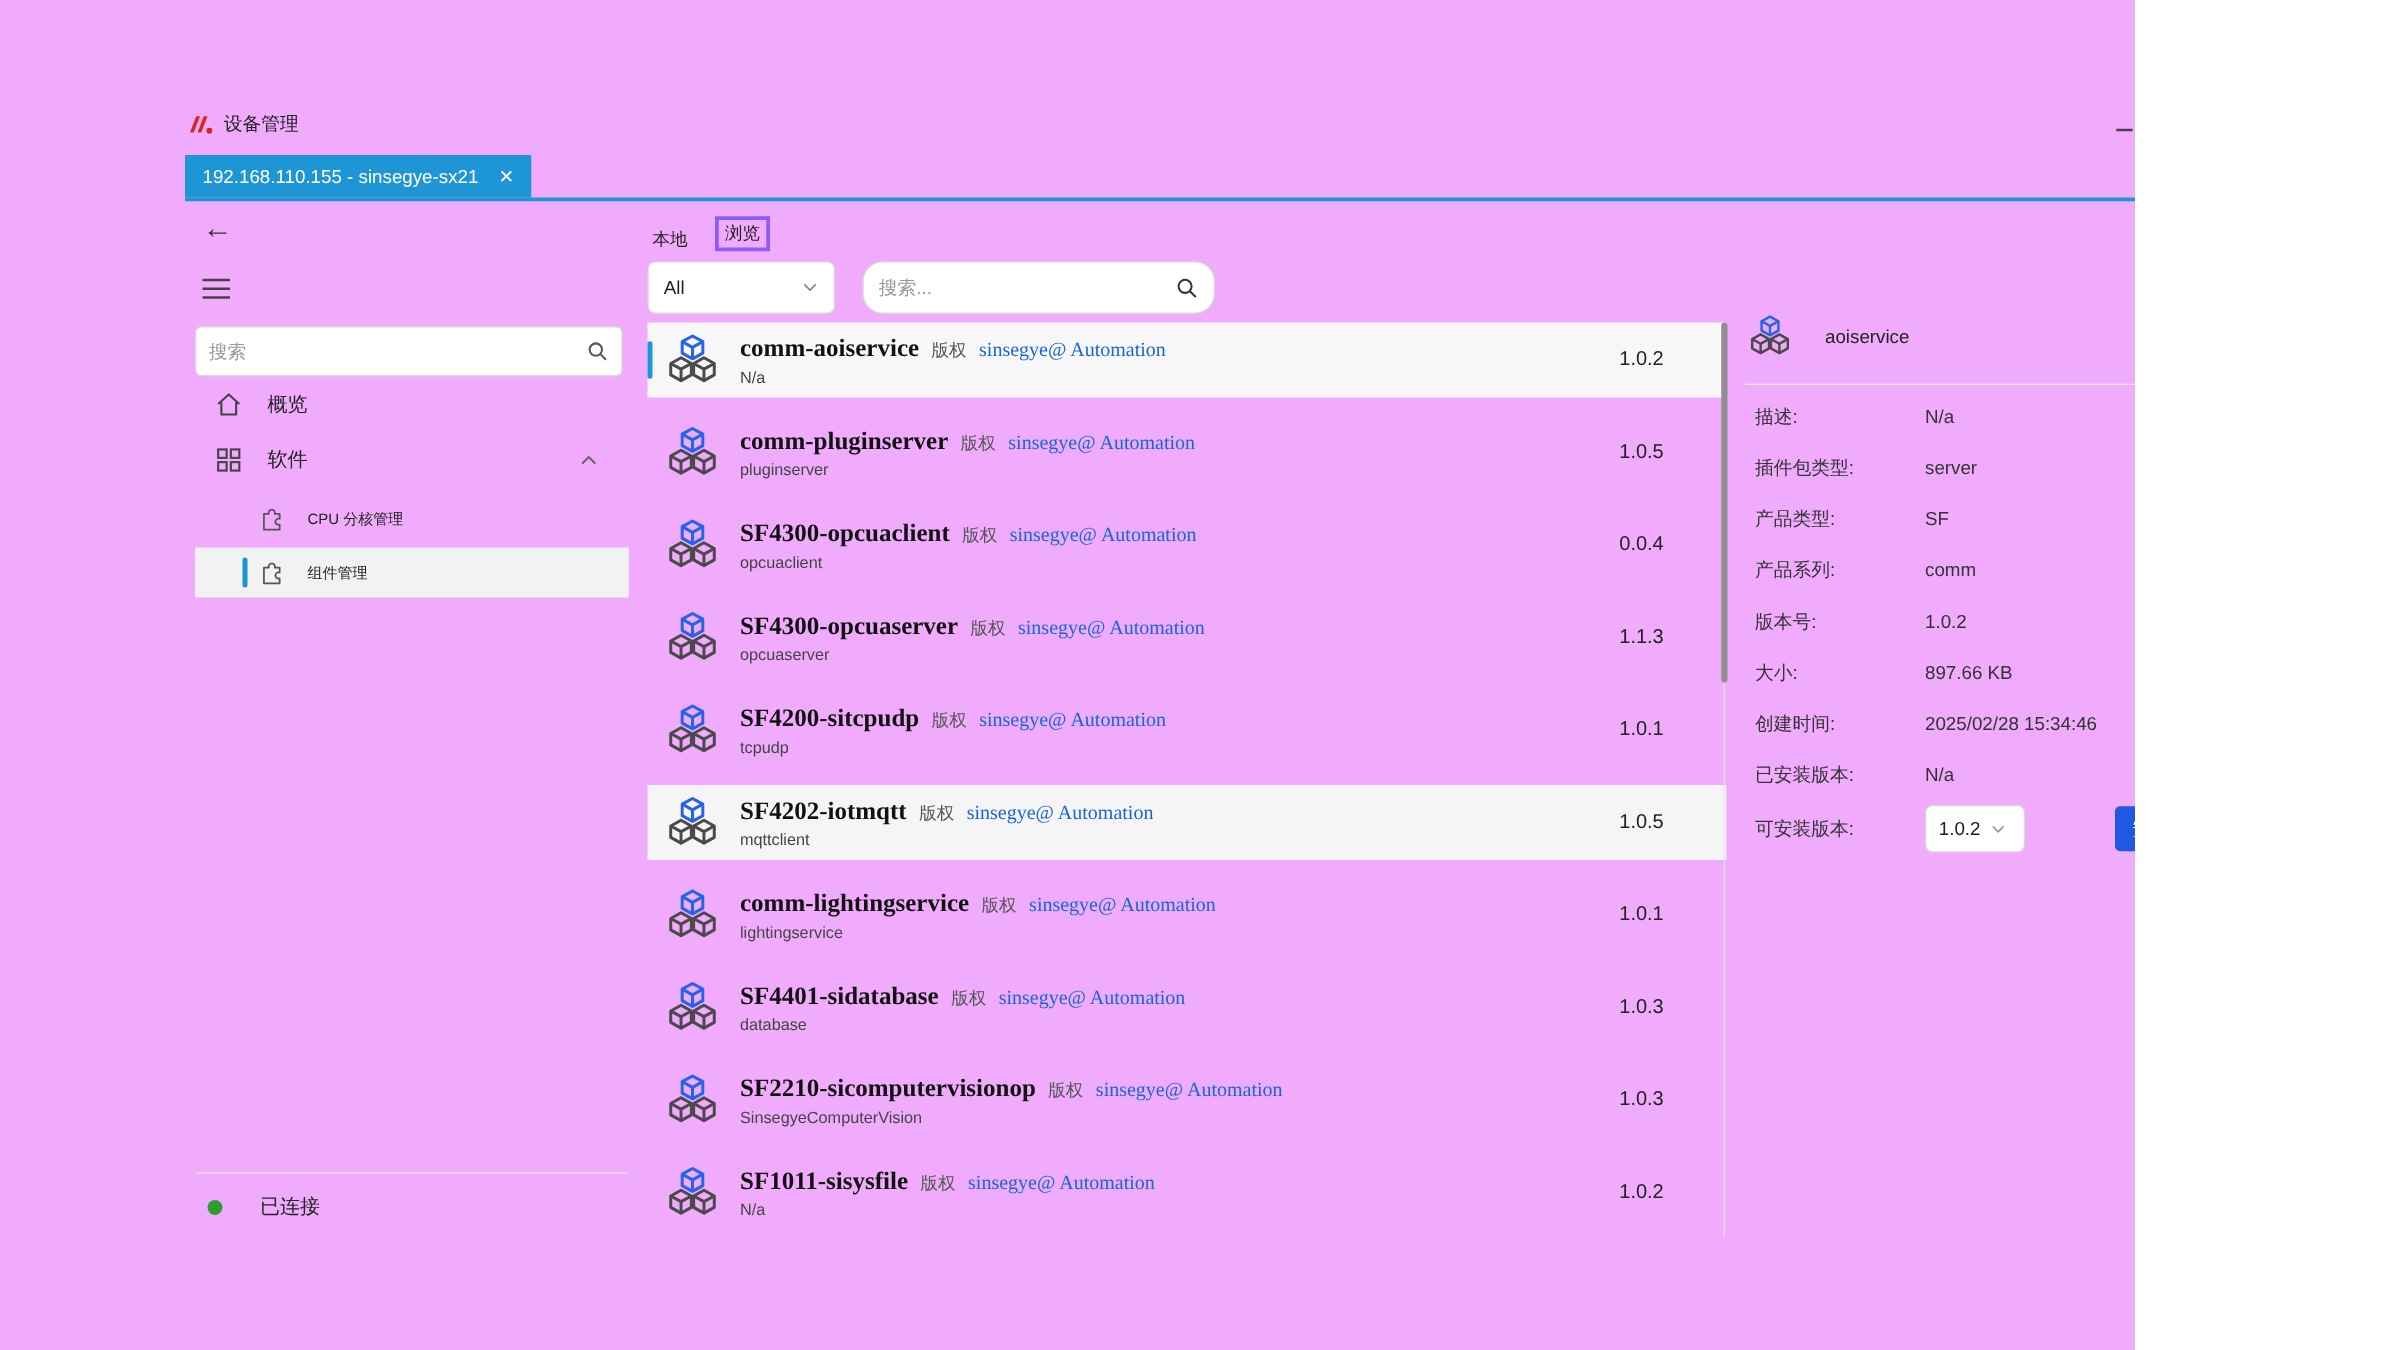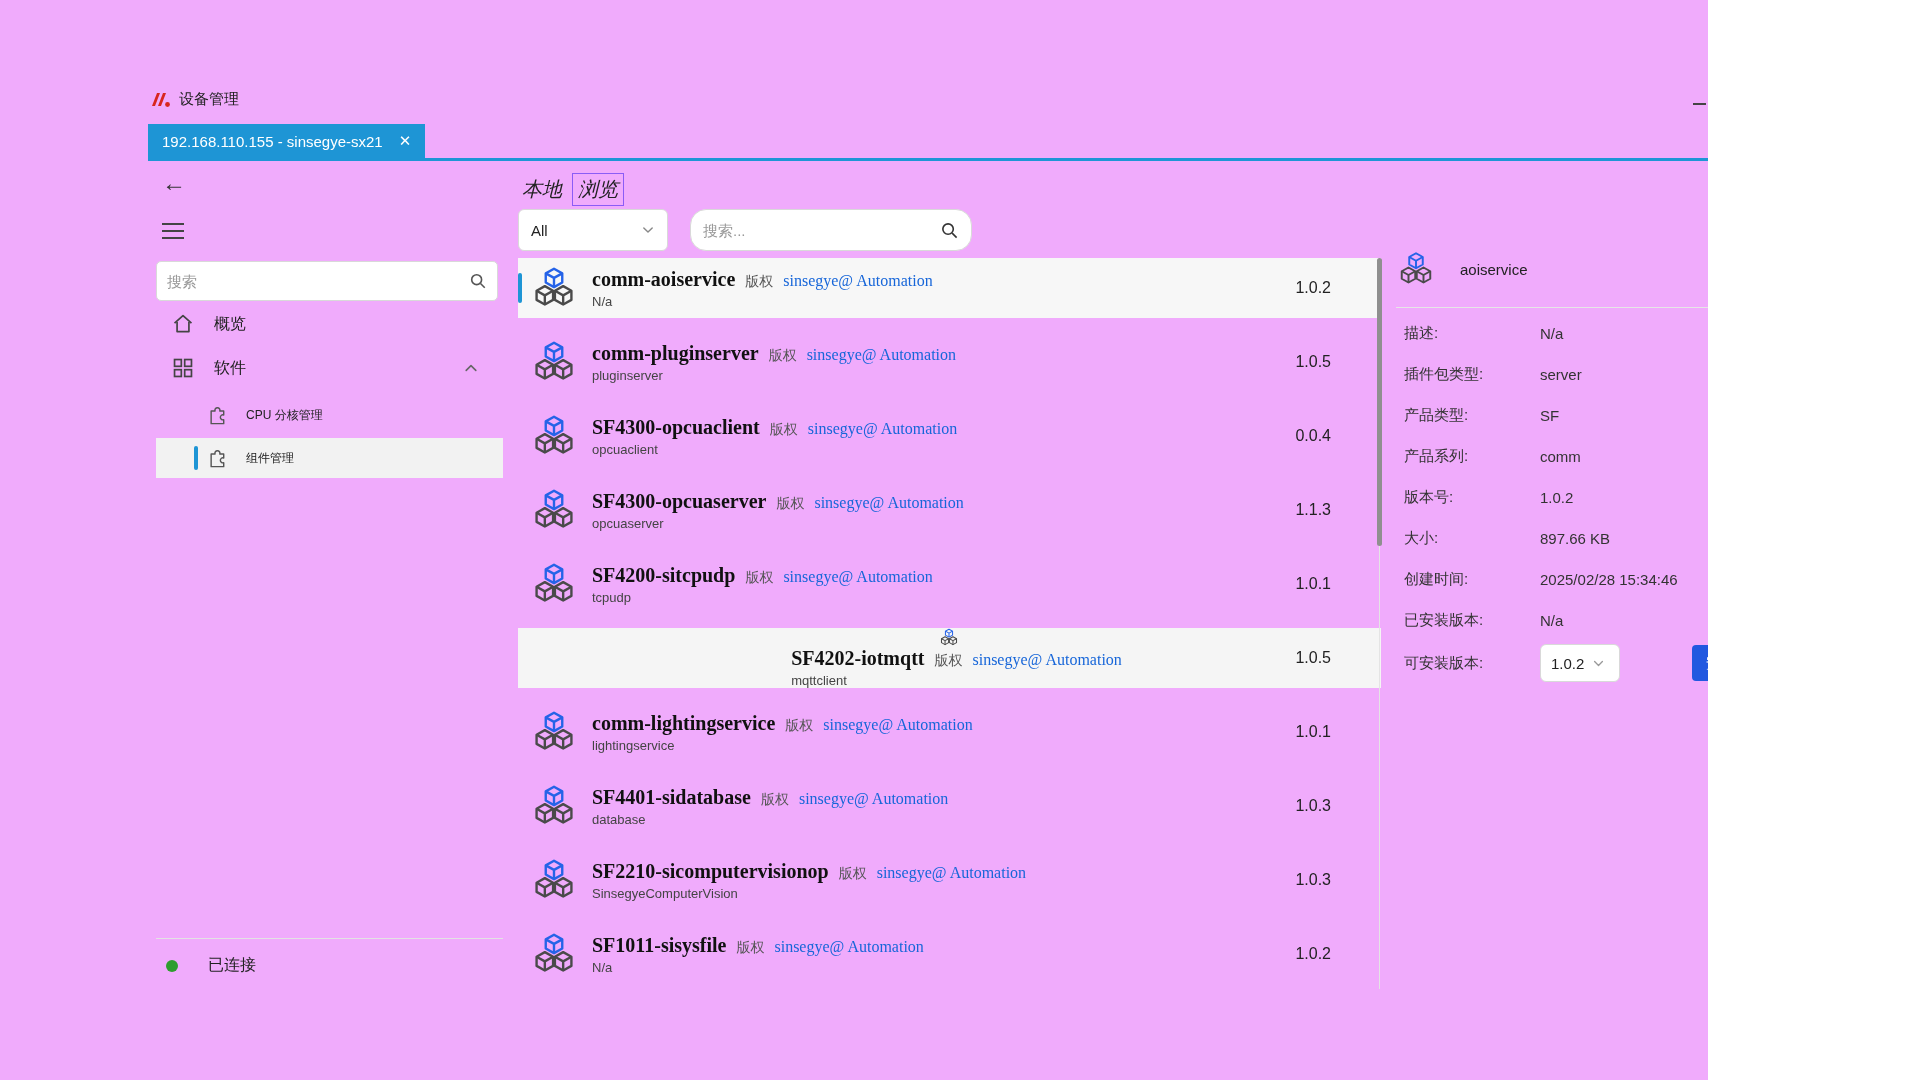--- a/index.html
+++ b/index.html
@@ -42,35 +42,35 @@
   .sub-cpu { top:234px; }
   .sub-comp { top:277px; }
   .sub-item.selected { background:#f2f2f2; }
   .sub-item .sel-bar { display:none; }
   .sub-item.selected .sel-bar { display:block; position:absolute; left:38px; top:8px; width:4px; height:24px; background:#1e95d5; border-radius:2px; }
   .sb-divider { position:absolute; left:8px; top:777px; width:347px; height:0; border-top:1px solid #e3e3e3; }
   .sb-status { position:absolute; left:18px; top:794px; display:flex; align-items:center; gap:30px; font-size:16px; color:#222; }
   .status-dot { width:12px; height:12px; border-radius:50%; background:#2e9d2e; }
   
   .main { position:absolute; left:518px; top:161px; width:866px; height:850px; }
-  .main-tabs { position:absolute; left:4px; top:12px; display:flex; align-items:center; gap:8px; font-size:20px; color:#222;font-style:italic; }
-  .tab-browse-wrap { border:1px solid #8b5cf6; padding:2px 5px; margin-left:2px; }
+  .main-tabs { position:absolute; left:4px; top:12px; display:flex; align-items:flex-end; gap:8px; font-size:14px; color:#222; }
+  .tab-browse-wrap { border:3px solid #8b5cf6; padding:2px 5px; margin-left:14px; }
   .offline-link { position:absolute; right:-440px; top:12px; font-size:18px; font-weight:bold; color:#1766d9; }
   .filter-row { position:absolute; left:0; top:48px; display:flex; gap:22px; }
   .sel-all { width:150px; height:42px; border:1px solid #d9d9d9; border-radius:6px; display:flex; align-items:center;
     padding:0 12px; font-size:15px; color:#222; background:#fff; }
   .sel-all .chev { margin-left:auto; }
   .search-box { width:282px; height:42px; border:1px solid #d9d9d9; border-radius:16px; display:flex; align-items:center;
     padding:0 12px; background:#fff; }
   .search-box input { flex:1; border:none; outline:none; font-size:15px; color:#999; background:transparent; font-family:inherit; }
   .search-box input::placeholder { color:#999; }
   .pkg-list { position:absolute; left:0; top:97px; width:863px; }
   .pkg-row { position:relative; width:863px; height:60px; margin-bottom:14px; display:flex; align-items:center; padding-left:14px; }
   .pkg-row.selected { background:#f7f7f7; }
-  .pkg-row.highlighted { background:#f5f5f5;flex-direction:column; }
+  .pkg-row.highlighted { background:#f5f5f5; }
   .pkg-row .accent { display:none; }
   .pkg-row.selected .accent { display:block; position:absolute; left:0; top:15px; width:4px; height:30px; background:#1e95d5; border-radius:2px; }
   .pkg-icon { width:44px; height:44px; margin-right:16px; }
   .pkg-main { display:flex; flex-direction:column; justify-content:center; gap:3px; }
   .pkg-line1 { display:flex; align-items:baseline; gap:10px;font-family:Liberation Serif, serif; }
   .pkg-name { font-size:20px; font-weight:bold; color:#111; }
   .pkg-copy { font-size:14px; color:#555; }
   .pkg-vendor { font-size:16px; color:#1766d9; text-decoration:none; }
   .pkg-sub { font-size:13px; color:#444; }
   .pkg-ver { position:absolute; right:50px; top:50%; transform:translateY(-50%); font-size:16px; color:#222; }

